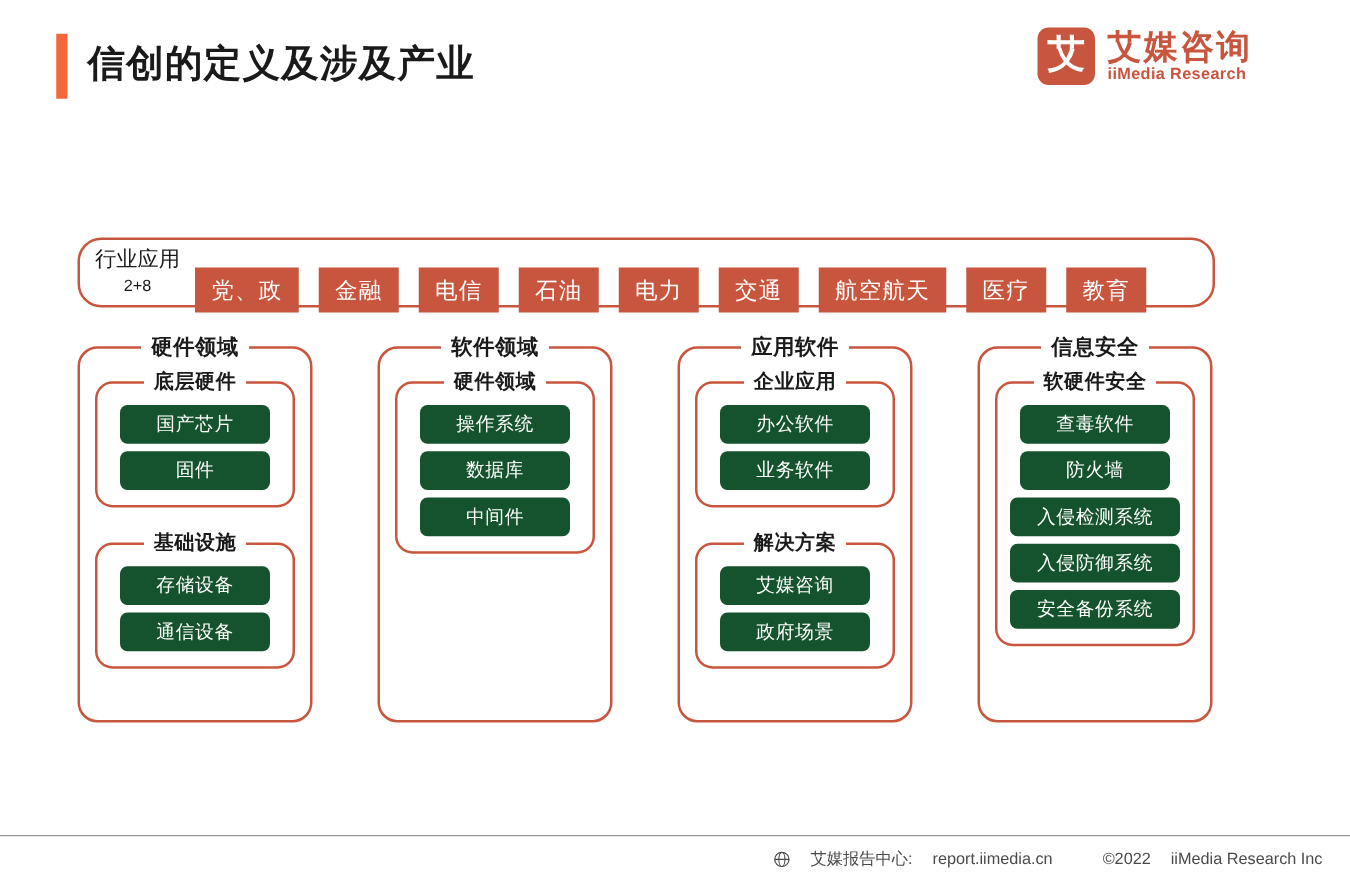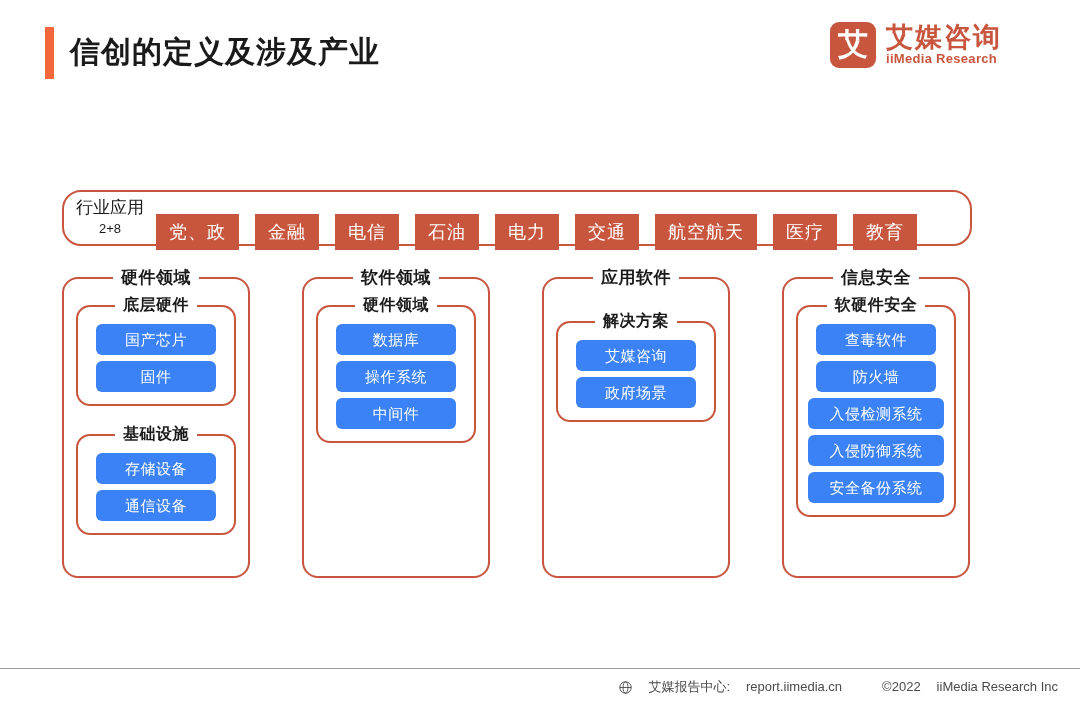--- a/index.html
+++ b/index.html
@@ -167,21 +167,21 @@
   .col-fs > legend { font-size: 17px; }
   .group-fs {
     border-radius: 14px;
     padding: 2px 10px 12px 10px;
     margin-top: 2px;
   }
   .group-fs > legend { font-size: 16px; font-weight: 600; }
   .group-gap { margin-top: 18px; }
 
   .tag {
-    background: #3b82f6;
+    background: #14532d;
     color: #ffffff;
     border-radius: 6px;
     font-size: 15px;
     font-weight: 500;
     letter-spacing: 0.5px;
     text-align: center;
     padding: 6px 4px;
     margin: 6px auto 0 auto;
     line-height: 19px;
     width: 112px;
@@ -260,29 +260,34 @@
             <div class="tag">存储设备</div>
             <div class="tag">通信设备</div>
           </fieldset>
         </fieldset>
       </div>
       <div class="column">
         <fieldset class="fs col-fs">
           <legend>软件领域</legend>
           <fieldset class="fs group-fs">
             <legend>硬件领域</legend>
+            <div class="tag">操作系统</div>
             <div class="tag">数据库</div>
-            <div class="tag">操作系统</div>
             <div class="tag">中间件</div>
           </fieldset>
         </fieldset>
       </div>
       <div class="column">
         <fieldset class="fs col-fs">
           <legend>应用软件</legend>
+          <fieldset class="fs group-fs">
+            <legend>企业应用</legend>
+            <div class="tag">办公软件</div>
+            <div class="tag">业务软件</div>
+          </fieldset>
           <fieldset class="fs group-fs group-gap">
             <legend>解决方案</legend>
             <div class="tag">艾媒咨询</div>
             <div class="tag">政府场景</div>
           </fieldset>
         </fieldset>
       </div>
       <div class="column">
         <fieldset class="fs col-fs">
           <legend>信息安全</legend>

